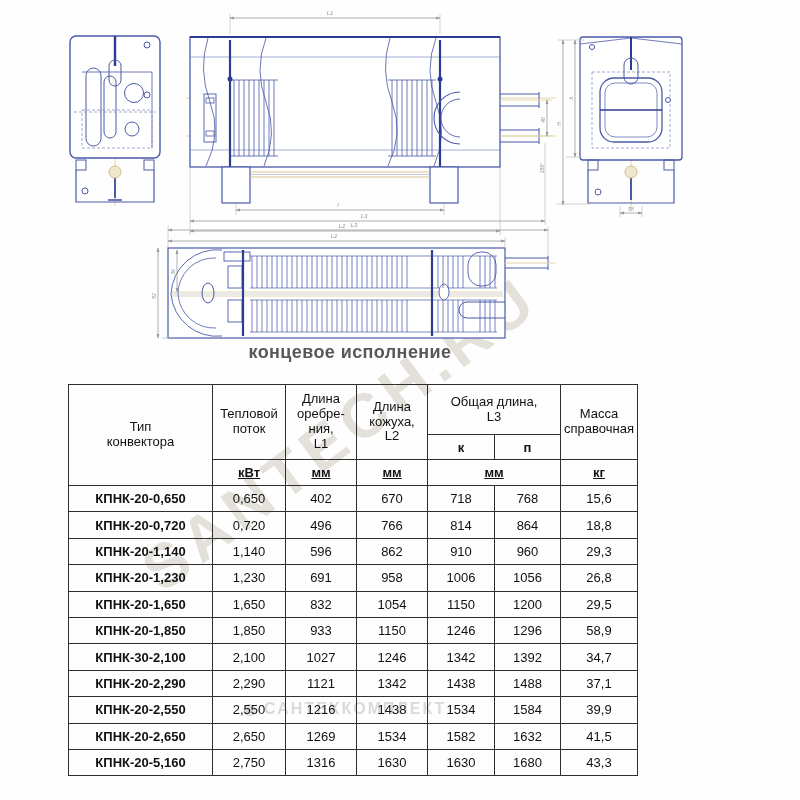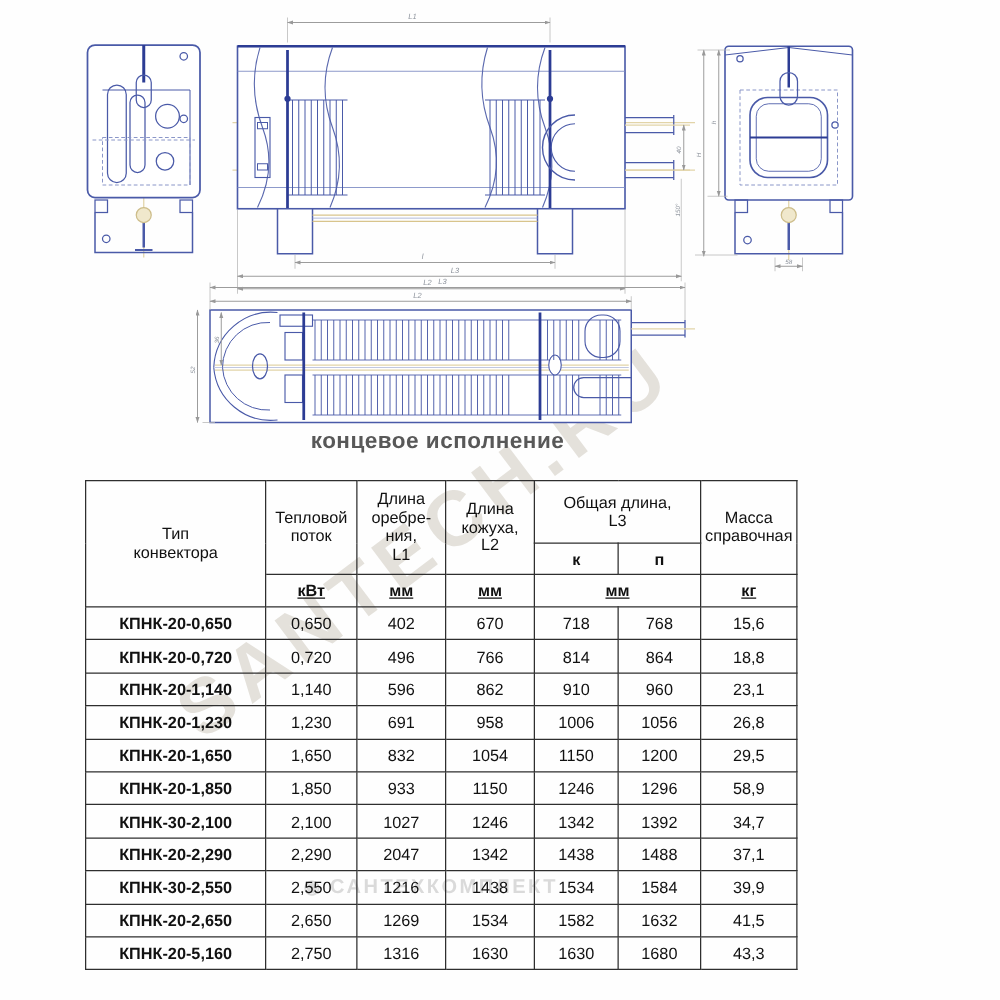--- a/index.html
+++ b/index.html
@@ -314,21 +314,21 @@
       <td>18,8</td>
     </tr>
 
     <tr class="data">
       <td class="type">КПНК-20-1,140</td>
       <td>1,140</td>
       <td>596</td>
       <td>862</td>
       <td>910</td>
       <td>960</td>
-      <td>23,1</td>
+      <td>29,3</td>
     </tr>
 
     <tr class="data">
       <td class="type">КПНК-20-1,230</td>
       <td>1,230</td>
       <td>691</td>
       <td>958</td>
       <td>1006</td>
       <td>1056</td>
       <td>26,8</td>
@@ -360,29 +360,29 @@
       <td>1027</td>
       <td>1246</td>
       <td>1342</td>
       <td>1392</td>
       <td>34,7</td>
     </tr>
 
     <tr class="data">
       <td class="type">КПНК-20-2,290</td>
       <td>2,290</td>
-      <td>2047</td>
+      <td>1121</td>
       <td>1342</td>
       <td>1438</td>
       <td>1488</td>
       <td>37,1</td>
     </tr>
 
     <tr class="data">
-      <td class="type">КПНК-30-2,550</td>
+      <td class="type">КПНК-20-2,550</td>
       <td>2,550</td>
       <td>1216</td>
       <td>1438</td>
       <td>1534</td>
       <td>1584</td>
       <td>39,9</td>
     </tr>
 
     <tr class="data">
       <td class="type">КПНК-20-2,650</td>

